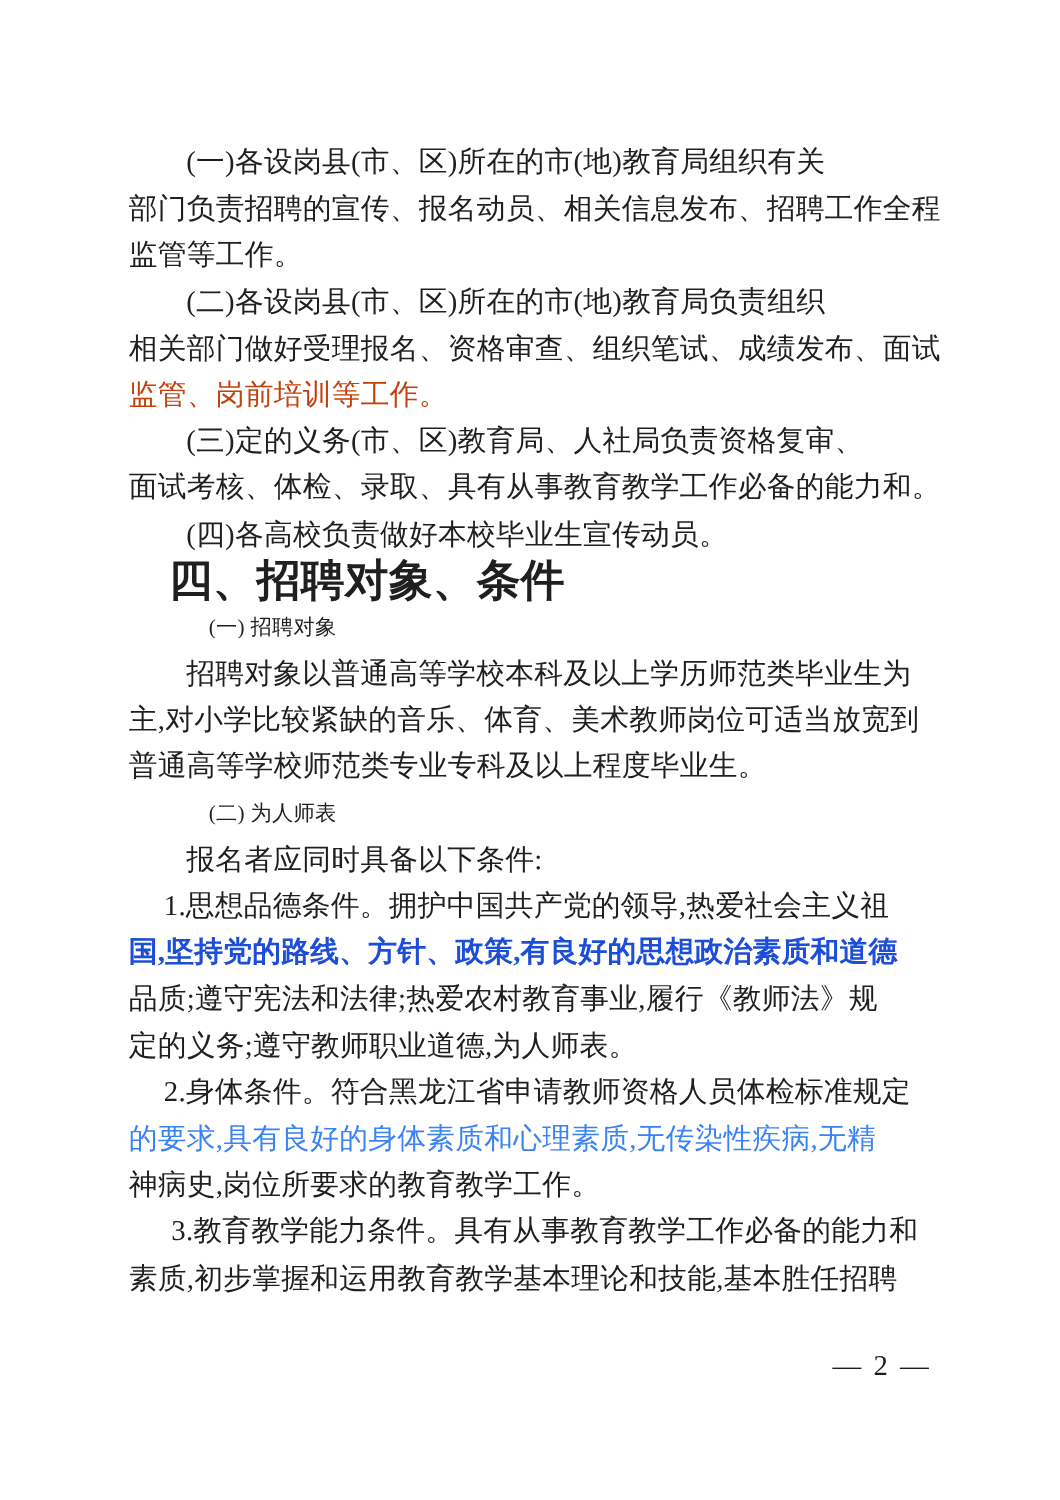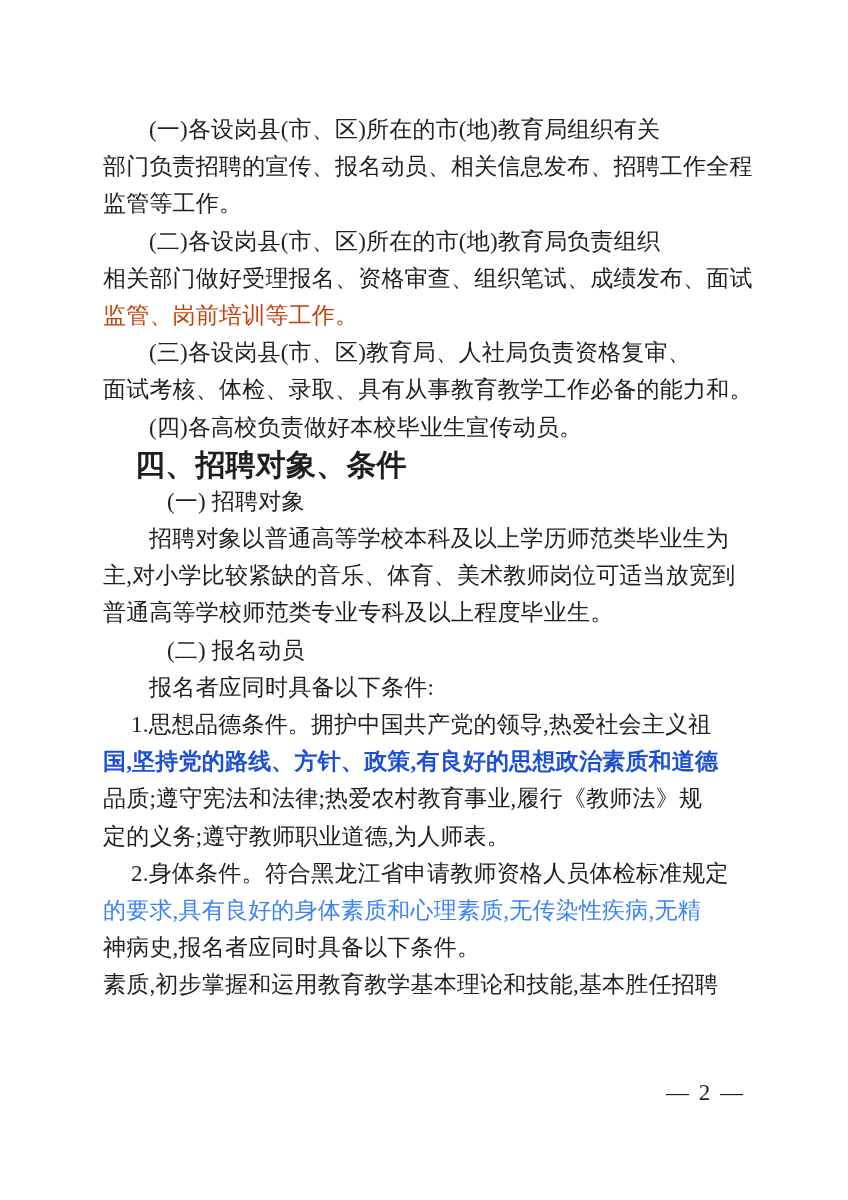--- a/index.html
+++ b/index.html
@@ -26,25 +26,25 @@
     height: 37.2px;
     line-height: 37.2px;
     font-size: 23px;
     color: #1f1f1f;
     white-space: nowrap;
     letter-spacing: 0.2px;
   }
   .line.h1 {
     font-family: "Liberation Sans", "DejaVu Sans", sans-serif;
     font-weight: 700;
-    font-size: 30px;
+    font-size: 35px;
     color: #141414;
   }
   .line.h2 {
-    font-size: 23px;
+    font-size: 17px;
     color: #1a1a1a;
   }
   .page-number {
     position: absolute;
     top: 1078px;
     right: 103px;
     font-size: 23px;
     line-height: 30px;
     color: #1f1f1f;
     font-family: "Liberation Serif", "DejaVu Serif", serif;
@@ -56,33 +56,34 @@
 <body>
 
 <div class="page">
   <div class="content">
       <div class="line body" style="padding-left: 46px; color: rgb(31, 31, 31);">(一)各设岗县(市、区)所在的市(地)教育局组织有关</div>
       <div class="line body" style="padding-left: 0px; color: rgb(31, 31, 31);">部门负责招聘的宣传、报名动员、相关信息发布、招聘工作全程</div>
       <div class="line body" style="padding-left: 0px; color: rgb(31, 31, 31);">监管等工作。</div>
       <div class="line body" style="padding-left: 46px; color: rgb(31, 31, 31);">(二)各设岗县(市、区)所在的市(地)教育局负责组织</div>
       <div class="line body" style="padding-left: 0px; color: rgb(31, 31, 31);">相关部门做好受理报名、资格审查、组织笔试、成绩发布、面试</div>
       <div class="line body" style="padding-left: 0px; color: #c2410c;">监管、岗前培训等工作。</div>
-      <div class="line body" style="padding-left: 46px; color: rgb(31, 31, 31);">(三)各设岗县(市、区)教育局、人社局负责资格复审、</div>
+      <div class="line body" style="padding-left: 46px; color: rgb(31, 31, 31);">(三)定的义务(市、区)教育局、人社局负责资格复审、</div>
       <div class="line body" style="padding-left: 0px; color: rgb(31, 31, 31);">面试考核、体检、录取、具有从事教育教学工作必备的能力和。</div>
       <div class="line body" style="padding-left: 46px; color: rgb(31, 31, 31);">(四)各高校负责做好本校毕业生宣传动员。</div>
       <div class="line h1" style="padding-left: 32px; color: rgb(31, 31, 31);">四、招聘对象、条件</div>
       <div class="line h2" style="padding-left: 64px; color: rgb(31, 31, 31);">(一) 招聘对象</div>
       <div class="line body" style="padding-left: 46px; color: rgb(31, 31, 31);">招聘对象以普通高等学校本科及以上学历师范类毕业生为</div>
       <div class="line body" style="padding-left: 0px; color: rgb(31, 31, 31);">主,对小学比较紧缺的音乐、体育、美术教师岗位可适当放宽到</div>
       <div class="line body" style="padding-left: 0px; color: rgb(31, 31, 31);">普通高等学校师范类专业专科及以上程度毕业生。</div>
-      <div class="line h2" style="padding-left: 64px; color: rgb(31, 31, 31);">(二) 报名动员</div>
+      <div class="line h2" style="padding-left: 64px; color: rgb(31, 31, 31);">(二) 为人师表</div>
       <div class="line body" style="padding-left: 46px; color: rgb(31, 31, 31);">报名者应同时具备以下条件:</div>
       <div class="line body" style="padding-left: 28px; color: rgb(31, 31, 31);">1.思想品德条件。拥护中国共产党的领导,热爱社会主义祖</div>
       <div class="line body" style="padding-left: 0px; color: #1d4ed8; font-weight: bold;">国,坚持党的路线、方针、政策,有良好的思想政治素质和道德</div>
       <div class="line body" style="padding-left: 0px; color: rgb(31, 31, 31);">品质;遵守宪法和法律;热爱农村教育事业,履行《教师法》规</div>
       <div class="line body" style="padding-left: 0px; color: rgb(31, 31, 31);">定的义务;遵守教师职业道德,为人师表。</div>
       <div class="line body" style="padding-left: 28px; color: rgb(31, 31, 31);">2.身体条件。符合黑龙江省申请教师资格人员体检标准规定</div>
       <div class="line body" style="padding-left: 0px; color: #3b82f6;">的要求,具有良好的身体素质和心理素质,无传染性疾病,无精</div>
-      <div class="line body" style="padding-left: 0px; color: rgb(31, 31, 31);">神病史,报名者应同时具备以下条件。</div>
+      <div class="line body" style="padding-left: 0px; color: rgb(31, 31, 31);">神病史,岗位所要求的教育教学工作。</div>
+      <div class="line body" style="padding-left: 34px; color: rgb(31, 31, 31);">3.教育教学能力条件。具有从事教育教学工作必备的能力和</div>
       <div class="line body" style="padding-left: 0px; color: rgb(31, 31, 31);">素质,初步掌握和运用教育教学基本理论和技能,基本胜任招聘</div>
     </div>
   <div class="page-number">— 2 —</div>
 </div>
 
 </body></html>

